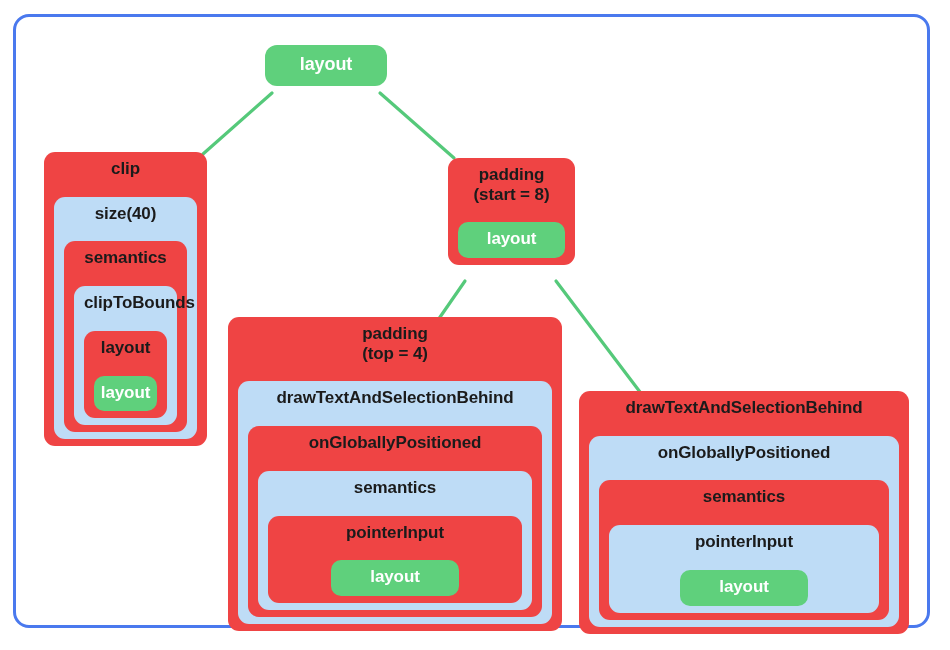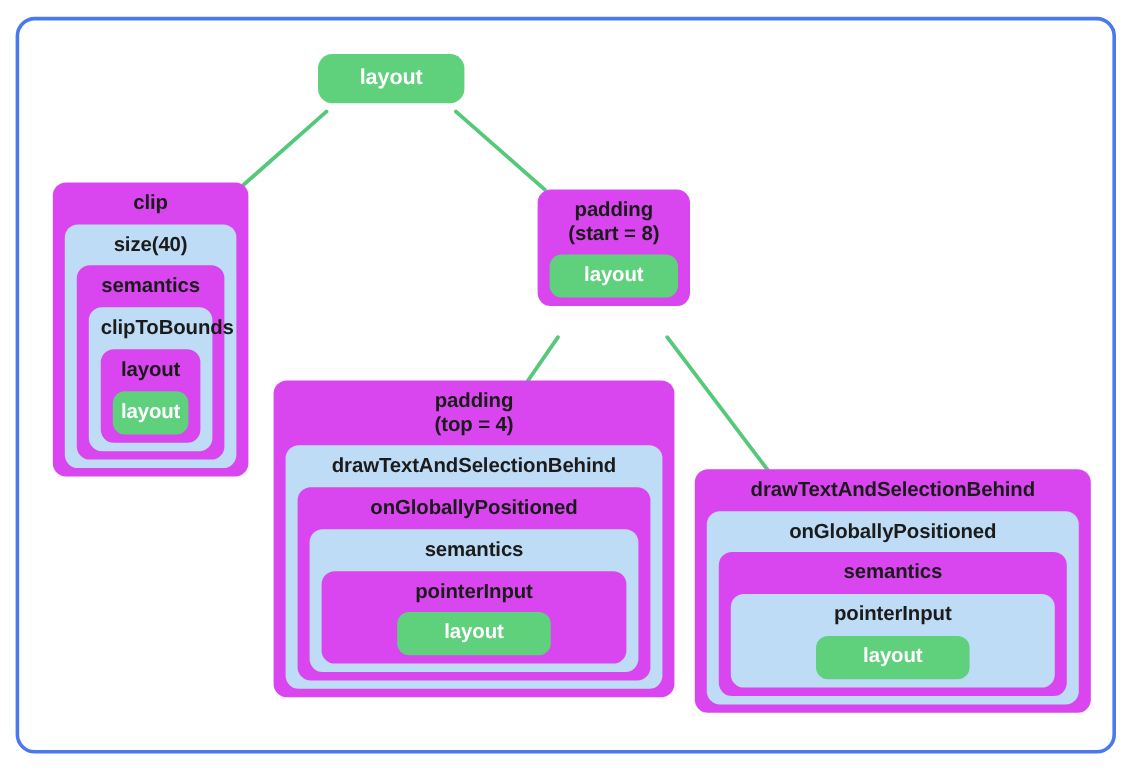--- a/index.html
+++ b/index.html
@@ -52,23 +52,23 @@
 
   
   .mod {
     border-radius: 11px;
     padding: 6px 10px 7px 10px;
     box-sizing: border-box;
     text-align: center;
   }
   .mod > .mod,
   .mod > .leaf {
-    margin-top: 6px;
-  }
-  .shade-a { background: #d946ef; }
+    margin-top: 16px;
+  }
+  .shade-a { background: #ef4444; }
   .shade-b { background: #bedcf6; }
 
   .mod-label {
     display: block;
     color: #1b1b1b;
     font-size: 17px;
     font-weight: 700;
     line-height: 1.16;
     letter-spacing: -0.1px;
     white-space: pre-line;

